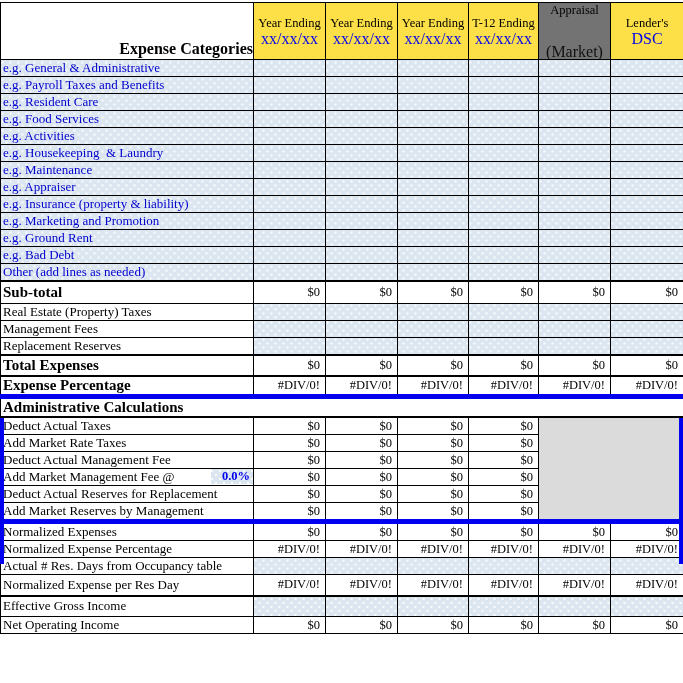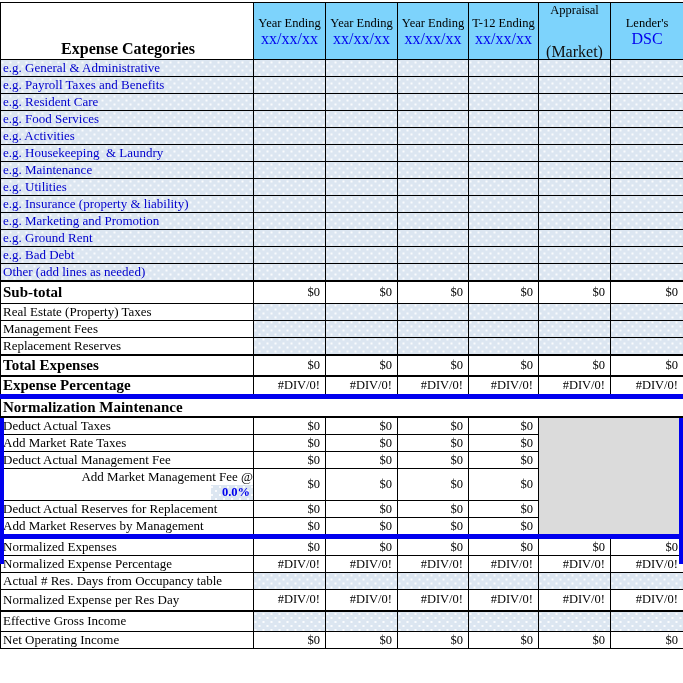--- a/index.html
+++ b/index.html
@@ -12,29 +12,29 @@
   table {
     border-collapse:collapse; table-layout:fixed; width:683px;
     margin-top:2px; border:1px solid #000;
   }
   td, th { border:1px solid #000; padding:0; overflow:hidden; box-sizing:border-box; }
   tr { height:16px; }
   thead tr { height:35px; }
 
   
   .head-title {
-    text-align:center; vertical-align:bottom; font-size:16px; font-weight:bold;
+    text-align:right; vertical-align:bottom; font-size:16px; font-weight:bold;
     padding:0 0 1px 2px; background:#fff; white-space:nowrap;
   }
   .col-head {
     text-align:center; vertical-align:middle; font-size:12.5px; font-weight:normal;
-    background:#7dd3fc; line-height:15px;
+    background:#fde047; line-height:15px;
   }
   .col-head .l2 { color:#0000EE; font-size:16px; }
-  .col-head.hl { background:#7dd3fc; }
+  .col-head.hl { background:#737373; }
   .col-head.hl .l2 { color:#111;margin-top:26px; }
 
   
   .label-cell {
     font-size:13px; text-align:left; vertical-align:middle; padding-left:2px;
     background:#fff; white-space:pre;
   }
   .val-cell {
     font-size:12.5px; text-align:right; vertical-align:middle; padding-right:5px;
     background:#fff; white-space:nowrap;
@@ -62,21 +62,21 @@
   tr[data-name="row-effective-gross-income"] { height:21px; }
 
   
   tr[data-name="row-sub-total"] td { border-top-width:2px; }
   tr[data-name="row-total-expenses"] td { border-top-width:2px; border-bottom-width:2px;margin-top:34px; }
   tr[data-name="row-normalization-calculations"] td { border-top:5px solid #0000EE; border-bottom-width:2px; }
   tr[data-name="row-normalized-expenses"] td { border-top:5px solid #0000EE; }
   tr[data-name="row-normalized-expense-per-res-day"] td { border-bottom-width:2px; }
 
   
-  .flex-label { display:flex; justify-content:space-between; align-items:flex-end; height:100%;flex-direction:column; }
+  .flex-label { display:flex; justify-content:space-between; align-items:flex-start; height:100%; }
   .flex-label .txt { display:flex; align-items:center; white-space:pre; }
   .mgmt-input {
     width:42px; display:flex; align-items:center; justify-content:flex-end;
     padding-right:3px; font-size:12.5px; font-weight:bold; color:#0000EE; box-sizing:border-box;
   }
 
   
   .vbar { position:absolute; width:4px; background:#0000EE; z-index:5; }
   #bar-left { left:0; }
   #bar-right { left:679px; }
@@ -184,21 +184,21 @@
         <tr data-name="row-maintenance" class="row-category">
           <td class="label-cell blue-text shaded" data-name="maintenance-label">e.g. Maintenance</td>
           <td class="val-cell shaded" data-name="maintenance-value-col1"></td>
           <td class="val-cell shaded" data-name="maintenance-value-col2"></td>
           <td class="val-cell shaded" data-name="maintenance-value-col3"></td>
           <td class="val-cell shaded" data-name="maintenance-value-col4"></td>
           <td class="val-cell shaded" data-name="maintenance-value-col5"></td>
           <td class="val-cell shaded" data-name="maintenance-value-col6"></td>
         </tr>
         <tr data-name="row-utilities" class="row-category">
-          <td class="label-cell blue-text shaded" data-name="utilities-label">e.g. Utilities</td>
+          <td class="label-cell blue-text shaded" data-name="utilities-label">e.g. Appraiser</td>
           <td class="val-cell shaded" data-name="utilities-value-col1"></td>
           <td class="val-cell shaded" data-name="utilities-value-col2"></td>
           <td class="val-cell shaded" data-name="utilities-value-col3"></td>
           <td class="val-cell shaded" data-name="utilities-value-col4"></td>
           <td class="val-cell shaded" data-name="utilities-value-col5"></td>
           <td class="val-cell shaded" data-name="utilities-value-col6"></td>
         </tr>
         <tr data-name="row-insurance" class="row-category">
           <td class="label-cell blue-text shaded" data-name="insurance-label">e.g. Insurance (property &amp; liability)</td>
           <td class="val-cell shaded" data-name="insurance-value-col1"></td>
@@ -292,21 +292,21 @@
         <tr data-name="row-expense-percentage" class="row-percent">
           <td class="label-cell bold-label" data-name="expense-percentage-label">Expense Percentage</td>
           <td class="val-cell" data-name="expense-percentage-value-col1">#DIV/0!</td>
           <td class="val-cell" data-name="expense-percentage-value-col2">#DIV/0!</td>
           <td class="val-cell" data-name="expense-percentage-value-col3">#DIV/0!</td>
           <td class="val-cell" data-name="expense-percentage-value-col4">#DIV/0!</td>
           <td class="val-cell" data-name="expense-percentage-value-col5">#DIV/0!</td>
           <td class="val-cell" data-name="expense-percentage-value-col6">#DIV/0!</td>
         </tr>
         <tr data-name="row-normalization-calculations" class="row-section">
-          <td colspan="7" class="section-label" data-name="normalization-calculations-label">Normalization Maintenance</td>
+          <td colspan="7" class="section-label" data-name="normalization-calculations-label">Administrative Calculations</td>
         </tr>
         <tr data-name="row-deduct-actual-taxes" class="row-norm">
           <td class="label-cell" data-name="deduct-actual-taxes-label">Deduct Actual Taxes</td>
           <td class="val-cell" data-name="deduct-actual-taxes-value-col1">$0</td>
           <td class="val-cell" data-name="deduct-actual-taxes-value-col2">$0</td>
           <td class="val-cell" data-name="deduct-actual-taxes-value-col3">$0</td>
           <td class="val-cell" data-name="deduct-actual-taxes-value-col4">$0</td>
           <td colspan="2" rowspan="6" class="gray-block" data-name="appraisal-lenders-na-block"></td>
         </tr>
         <tr data-name="row-add-market-rate-taxes" class="row-norm">

